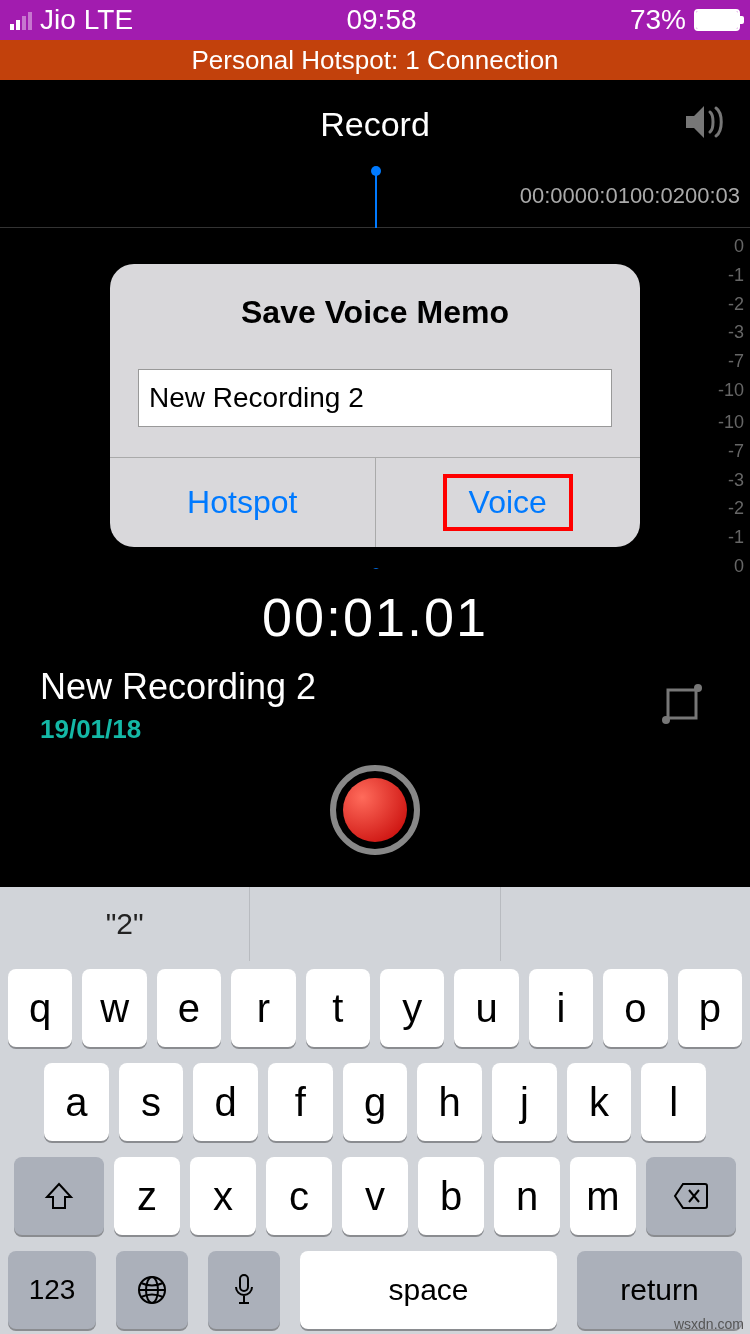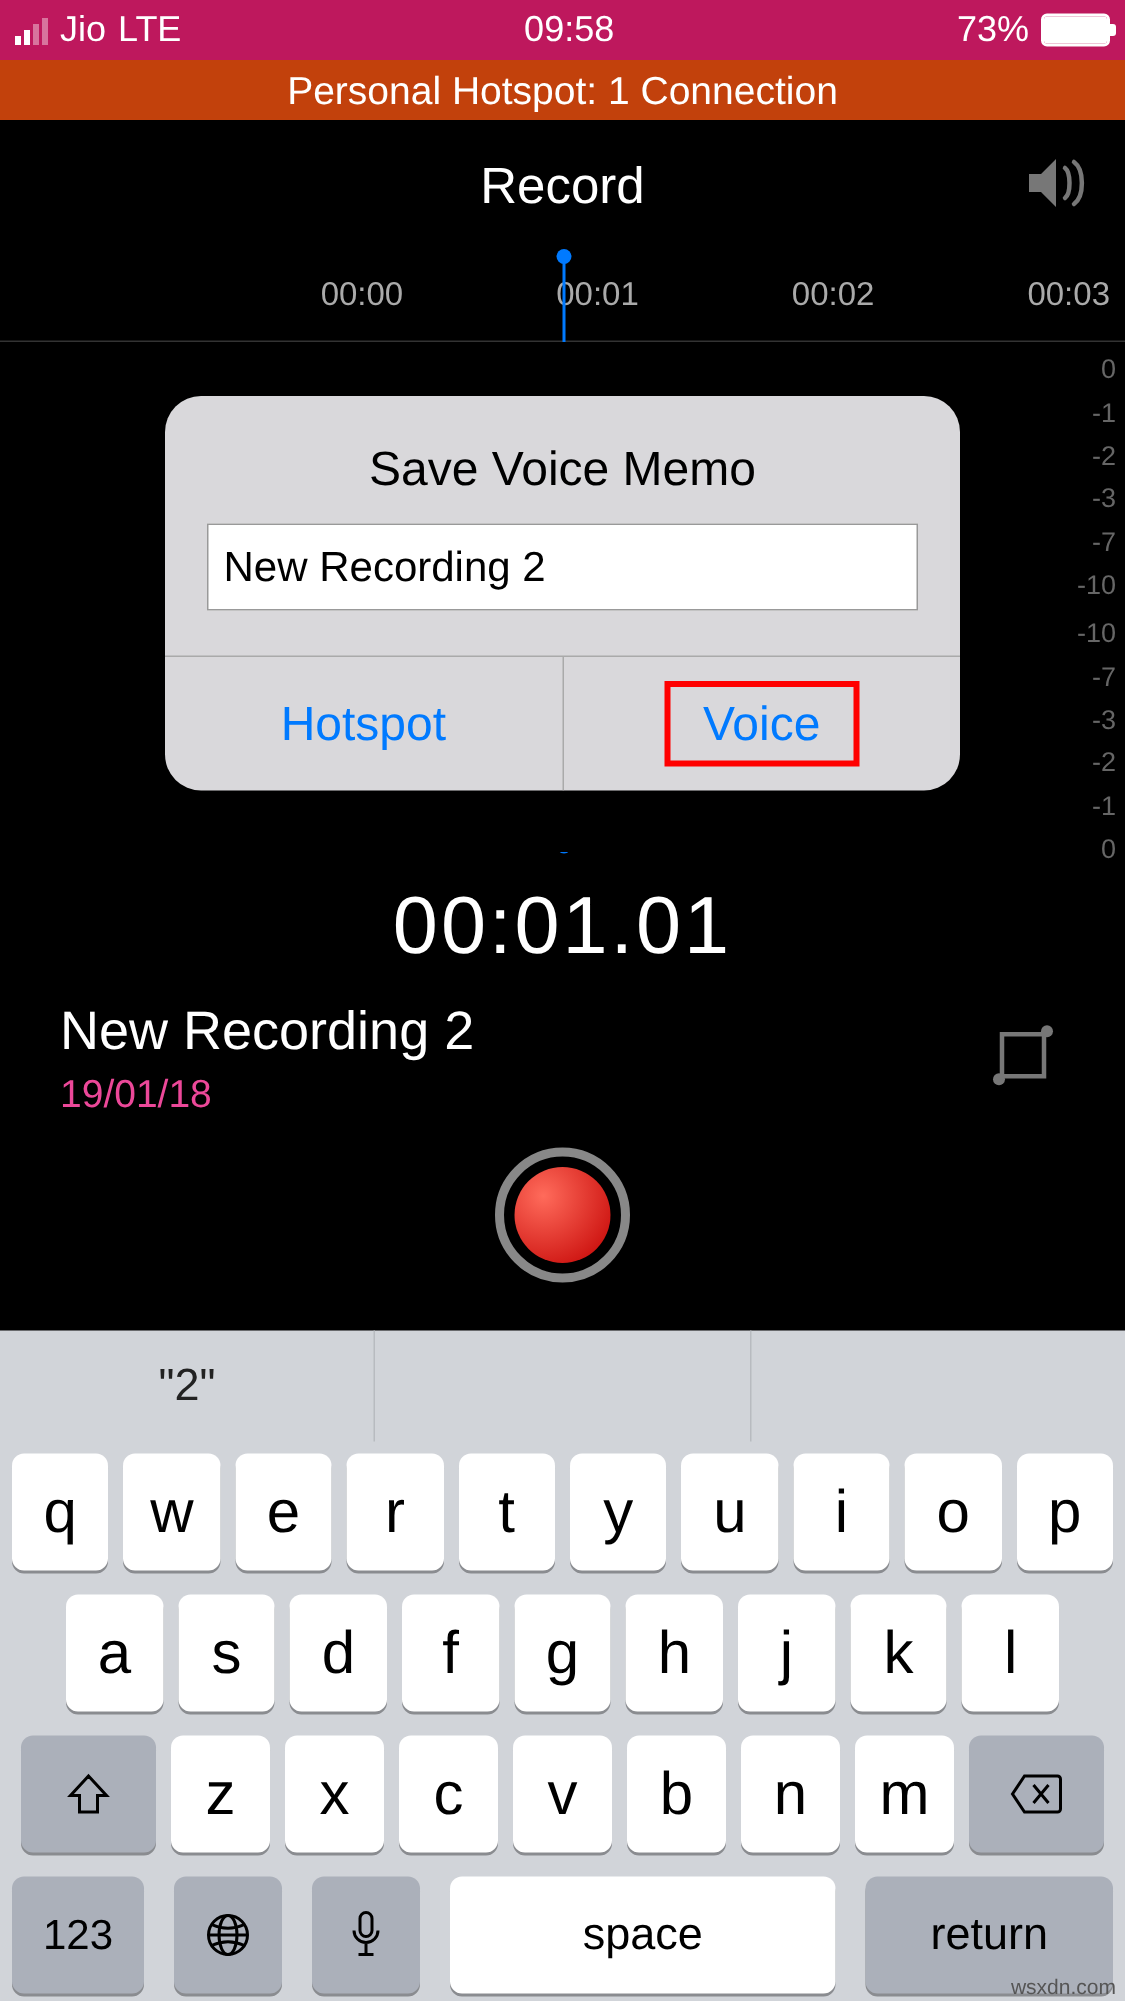--- a/index.html
+++ b/index.html
@@ -1,61 +1,61 @@
 <!DOCTYPE html>
 <html><head>
 <meta charset="utf-8">
 <style>
   * { margin: 0; padding: 0; box-sizing: border-box; font-family: -apple-system, "Helvetica Neue", Arial, sans-serif; }
   body { width: 750px; height: 1334px; background: #000; overflow: hidden; position: relative; }
 
   
-  .status-bar { height: 40px; background: #be185d; color: #fff; display: flex; align-items: center; justify-content: space-between; padding: 0 10px; font-size: 24px; text-align: right; }
+  .status-bar { height: 40px; background: #a21caf; color: #fff; display: flex; align-items: center; justify-content: space-between; padding: 0 10px; font-size: 28px; text-align: right; }
   .status-left, .status-right { display: flex; align-items: center; gap: 8px; }
   .signal-bars { display: flex; align-items: flex-end; gap: 2px; height: 20px; }
   .signal-bars span { width: 4px; background: #fff; }
   .signal-bars span:nth-child(1){height:6px;} .signal-bars span:nth-child(2){height:10px;}
   .signal-bars span:nth-child(3){height:14px;background:rgba(255,255,255,.4);} .signal-bars span:nth-child(4){height:18px;background:rgba(255,255,255,.4);}
   .battery { width: 46px; height: 22px; border: 2px solid #fff; border-radius: 4px; position: relative; }
   .battery::after { content:""; position:absolute; right:-6px; top:5px; width:4px; height:8px; background:#fff; border-radius:0 2px 2px 0;}
   .battery-fill { background:#fff; height:100%; width:100%; border-radius:2px; }
 
   .hotspot-bar { height: 40px; background:#c2410c; color:#fff; text-align:center; font-size:26px; line-height:40px; }
 
   
   .nav { height: 88px; display:flex; align-items:center; justify-content:center; position:relative; }
   .nav-title { color:#fff; font-size:34px; font-weight:500; }
   .speaker-icon { position:absolute; right:20px; color:#888; }
 
   
   .timeline { height: 60px; display:flex; align-items:flex-end; justify-content:flex-end; color:#aaa; font-size:22px; position:relative; border-bottom:1px solid #333;}
-  .timeline-ticks { display:flex; gap:102px; padding-right:10px; padding-bottom:18px;}
+  .timeline-ticks { display:flex; padding-right:10px; padding-bottom:18px;}
   .playhead { position:absolute; left:375px; top:0; bottom:-340px; width:2px; background:#007aff;}
   .playhead::before, .playhead::after { content:""; position:absolute; left:-4px; width:10px; height:10px; background:#007aff; border-radius:50%;}
   .playhead::before{top:-2px;} .playhead::after{bottom:-2px;}
 
   .waveform-area { height: 340px; background:#000; position:relative; }
   .db-scale { position:absolute; right:6px; color:#666; font-size:18px; text-align:right; line-height:1.6;}
   .db-scale.top{top:4px;} .db-scale.bot{top:180px;}
 
   .timer-row { text-align:center; color:#fff; font-size:54px; font-weight:400; letter-spacing:2px; padding:18px 0;}
   .rec-meta { padding:0 40px;}
   .rec-name { color:#fff; font-size:36px; font-weight:400;}
-  .rec-date { color:#ec4899; font-size:26px; margin-top:6px;}
+  .rec-date { color:#14b8a6; font-size:26px; margin-top:6px;font-weight:bold;}
   .crop-icon { position:absolute; right:40px; top:50%; transform:translateY(-50%); }
   .meta-wrap{position:relative;}
 
   .record-btn-peek { height:30px; display:flex; justify-content:center; margin-top:20px;}
   .record-btn-peek .ring{ width:90px;height:90px;border-radius:50%;border:6px solid #888;display:flex;align-items:center;justify-content:center;}
   .record-btn-peek .dot{width:64px;height:64px;border-radius:50%;background:radial-gradient(circle at 30% 30%,#ff6b5b,#c20000);}
 
   
   .alert-backdrop { position:absolute; top:0; left:0; right:0; bottom:0; }
   .alert { position:absolute; top:264px; left:110px; width:530px; background:#d9d8db; border-radius:24px; overflow:hidden; box-shadow:0 10px 40px rgba(0,0,0,.4);}
-  .alert-title { text-align:center; font-size:32px; font-weight:400; color:#000; padding:30px 20px 18px;}
+  .alert-title { text-align:center; font-size:32px; font-weight:700; color:#000; padding:30px 20px 38px;}
   .alert-input { margin:0 28px 30px; }
   .alert-input input { width:100%; font-size:28px; padding:12px 10px; border:1px solid #999; background:#fff; outline:none;}
   .alert-btns { display:flex; border-top:1px solid #aaa; height:90px;}
   .alert-btns > div { flex:1; display:flex; align-items:center; justify-content:center; font-size:32px; color:#007aff;}
   .alert-btns > div:first-child{ border-right:1px solid #aaa;}
   .save-highlight { border:4px solid #ff0000; padding:6px 22px;}
 
   
   .kbd { position:absolute; bottom:0; left:0; right:0; background:#d1d4d9; }
   .suggest { height:74px; display:flex; color:#222; font-size:30px;}

